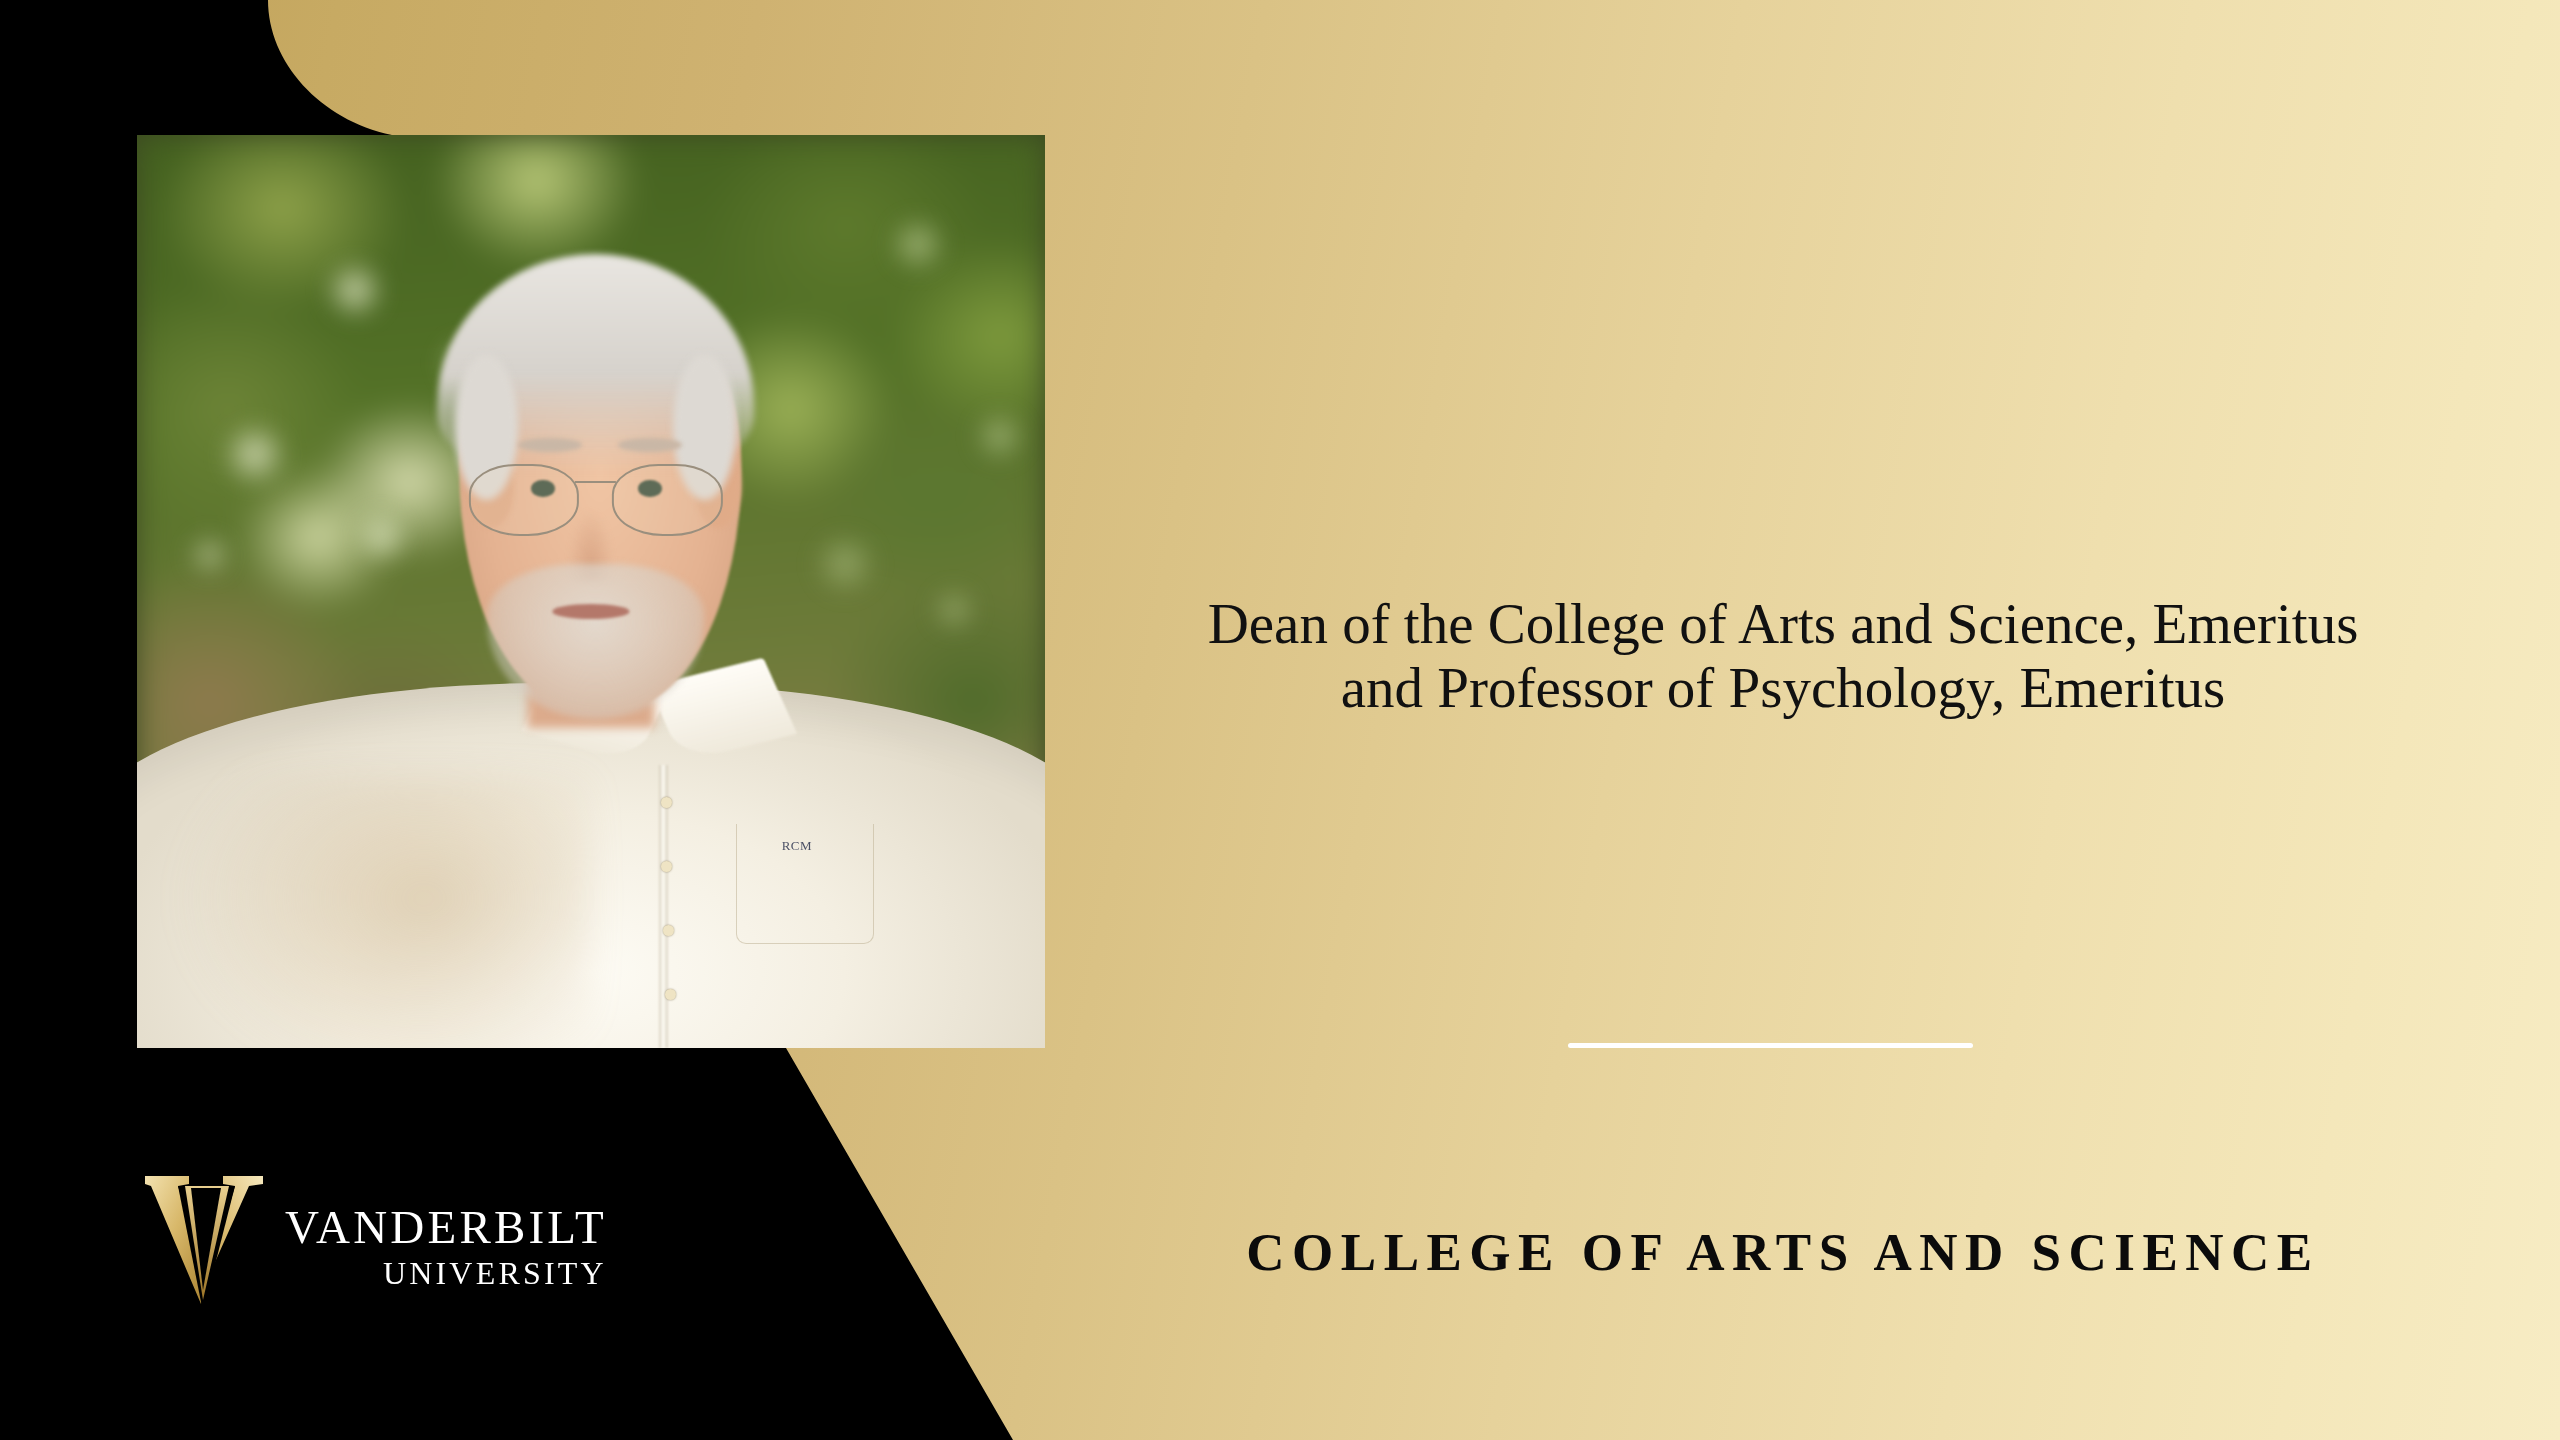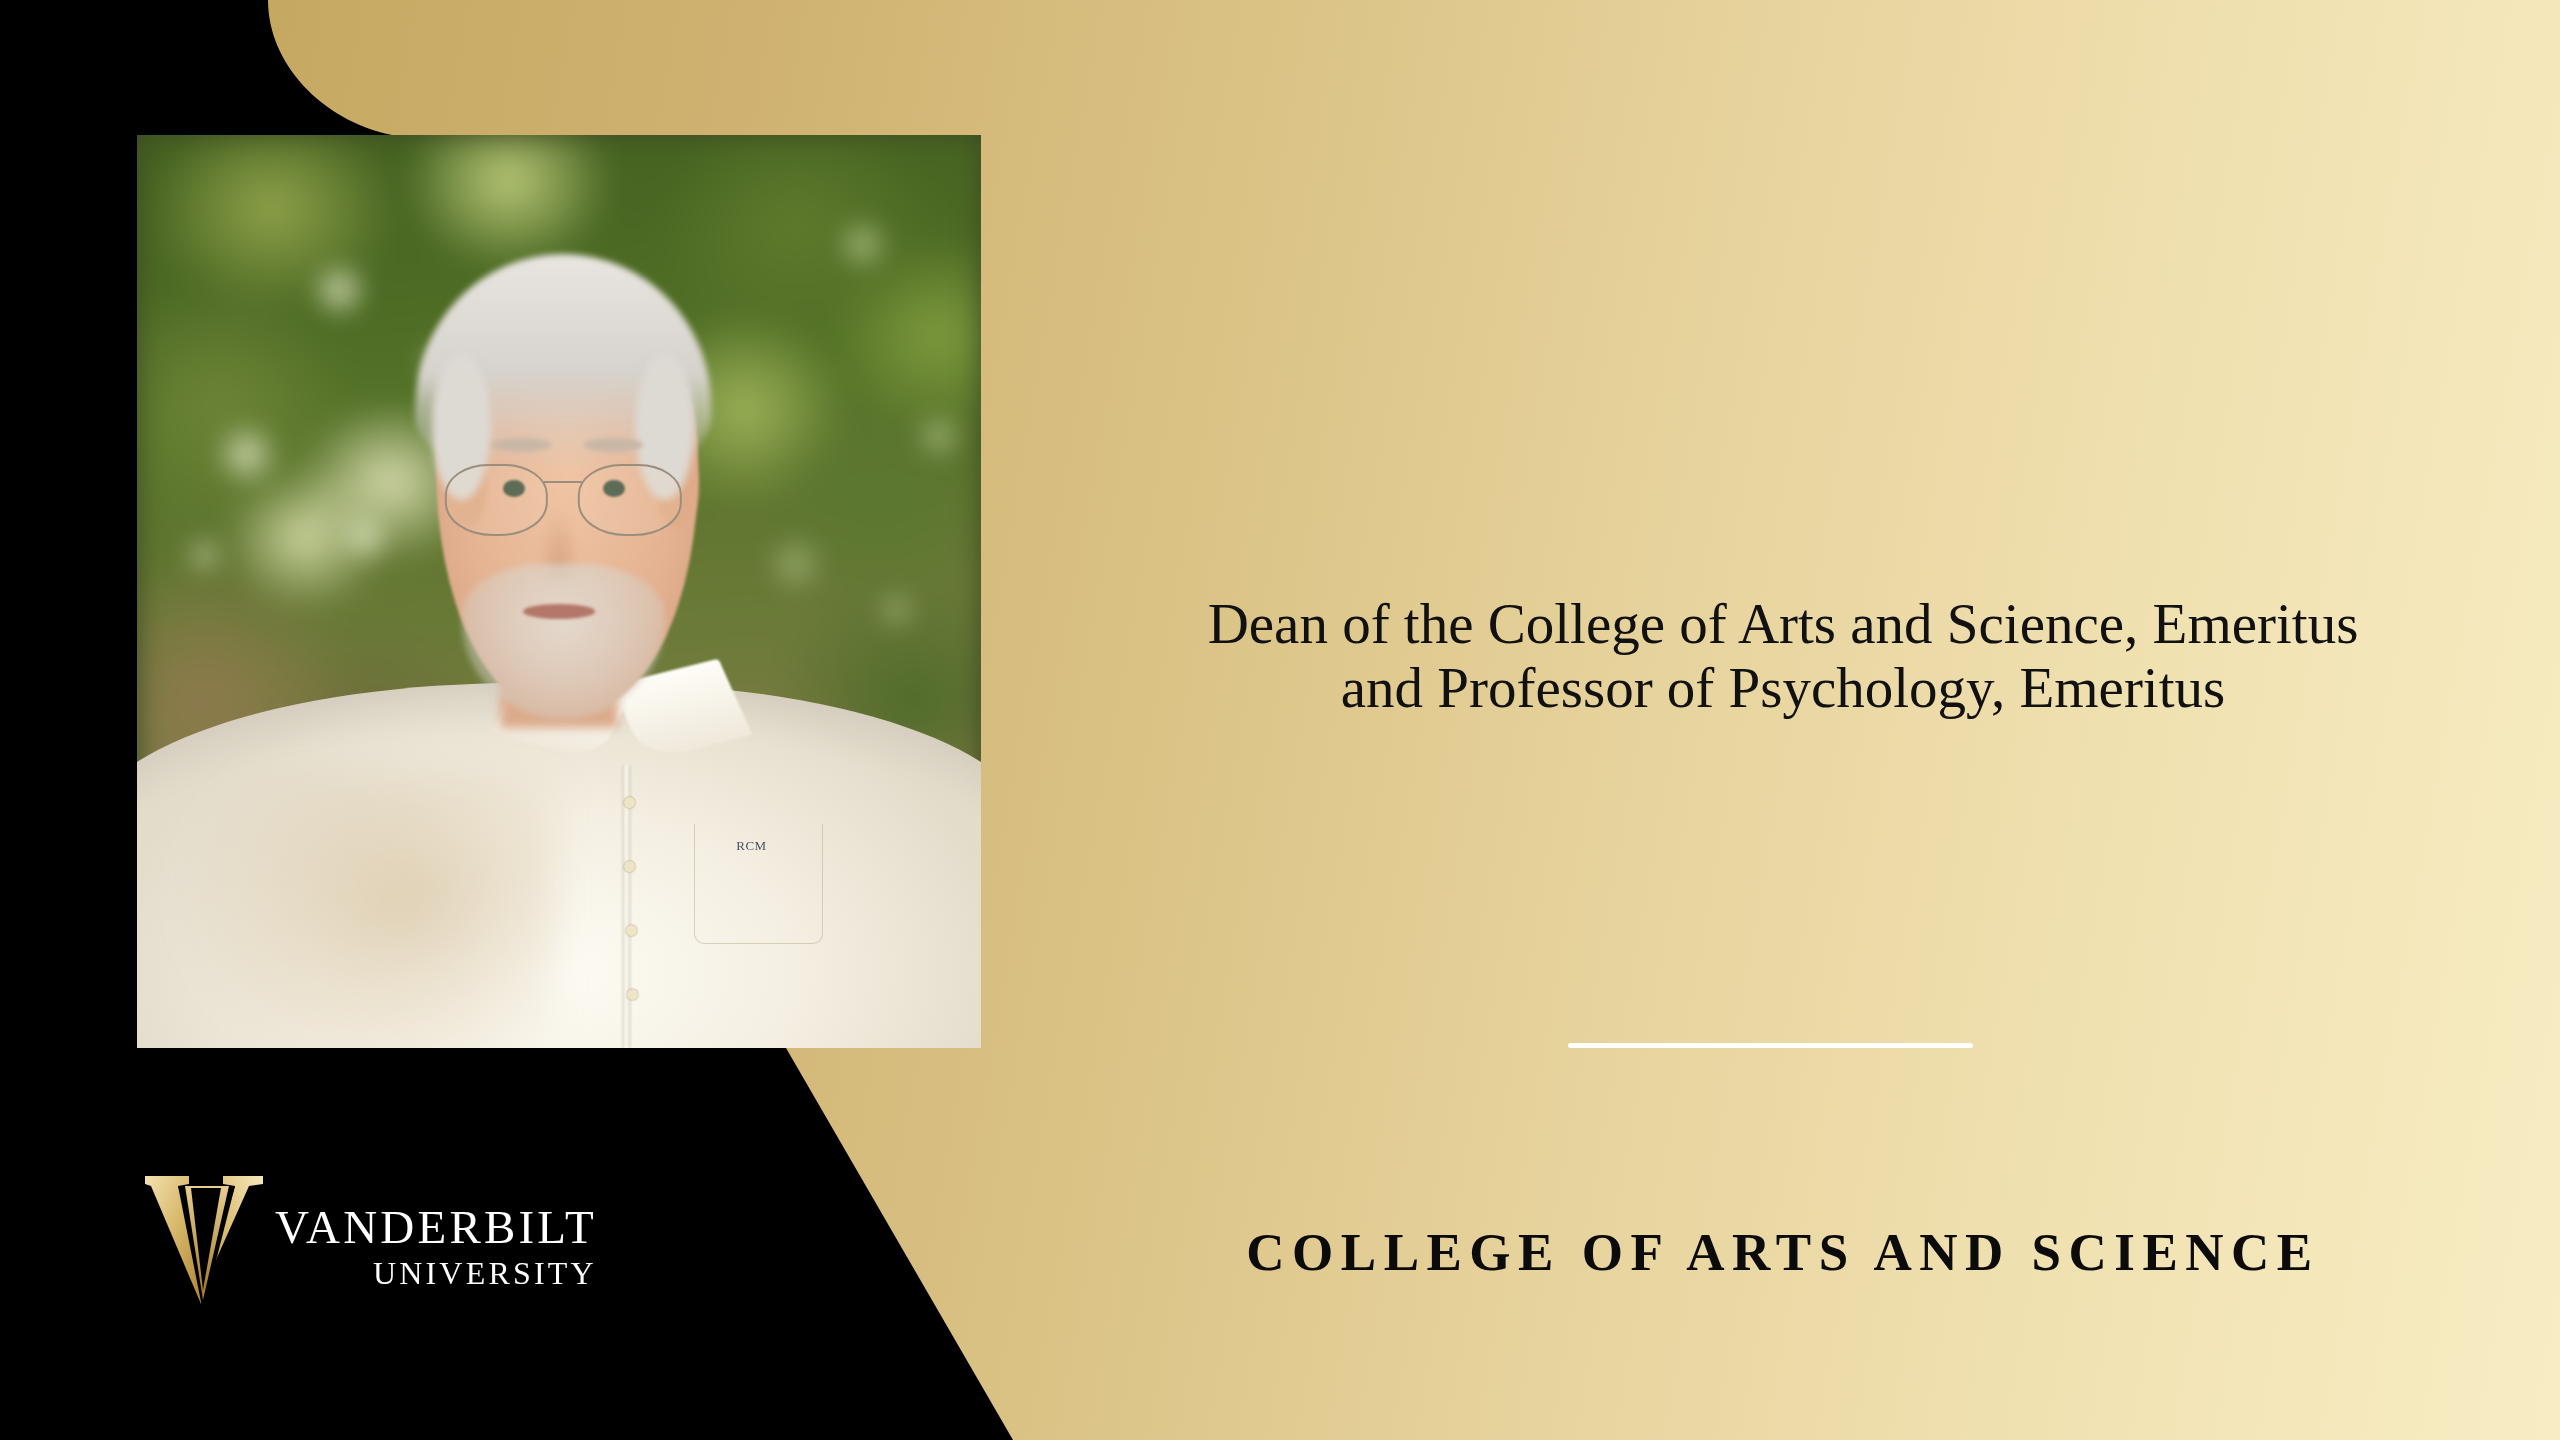--- a/index.html
+++ b/index.html
@@ -41,21 +41,21 @@
     background: #000000;
     
     clip-path: path("M 0,0 L 268,0 C 268,62 320,120 392,135 L 981,135 L 981,1048 L 786,1048 L 1013,1440 L 0,1440 Z");
   }
 
   
   .photo {
     position: absolute;
     left: 137px;
     top: 135px;
-    width: 844px;
+    width: 908px;
     height: 913px;
     overflow: hidden;
     background: #3d4a22;
   }
   .photo .bokeh-base {
     position: absolute;
     inset: 0;
     background:
       radial-gradient(ellipse 180px 150px at 16% 8%, #8fa24a 0%, transparent 70%),
       radial-gradient(ellipse 150px 130px at 44% 5%, #b9c878 0%, transparent 70%),
@@ -338,21 +338,21 @@
     white-space: nowrap;
   }
 
   
   .logo {
     position: absolute;
     left: 145px;
     top: 1172px;
     display: flex;
     align-items: center;
-    gap: 12px;
+    gap: 22px;
   }
   .logo-v { width: 118px; height: 150px; display: block; }
   .logo-words {
     display: flex;
     flex-direction: column;
     line-height: .98;
     color: #ffffff;
   }
   .logo-words .l1 {
     font-size: 47px;

